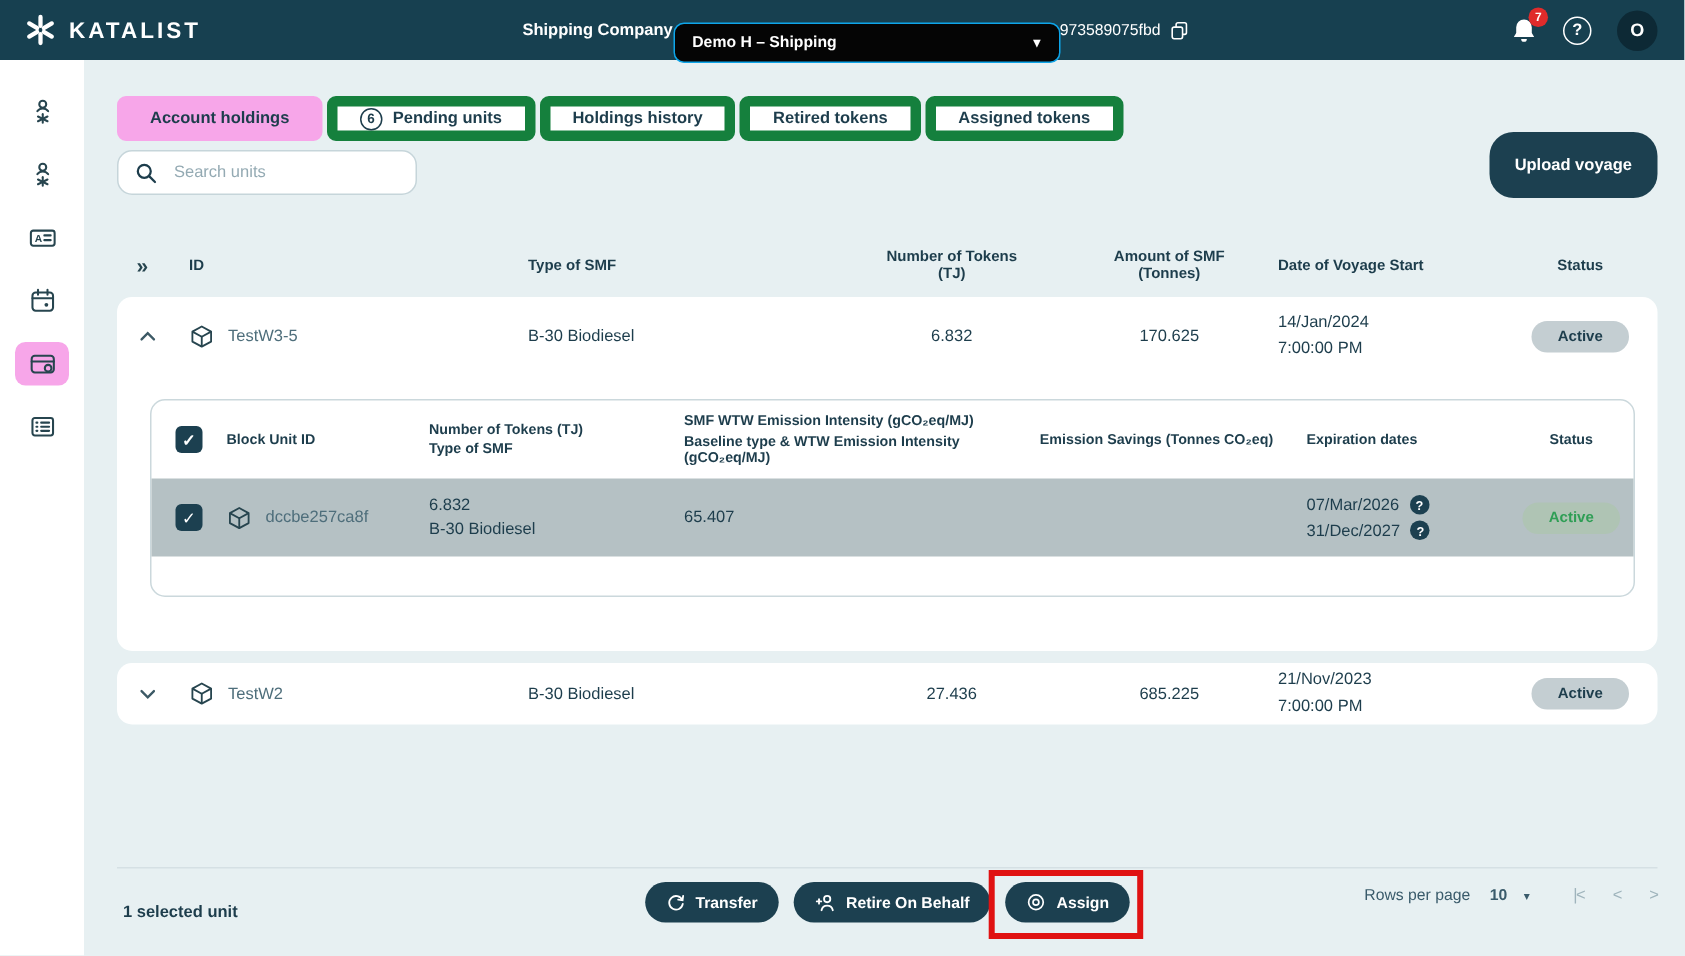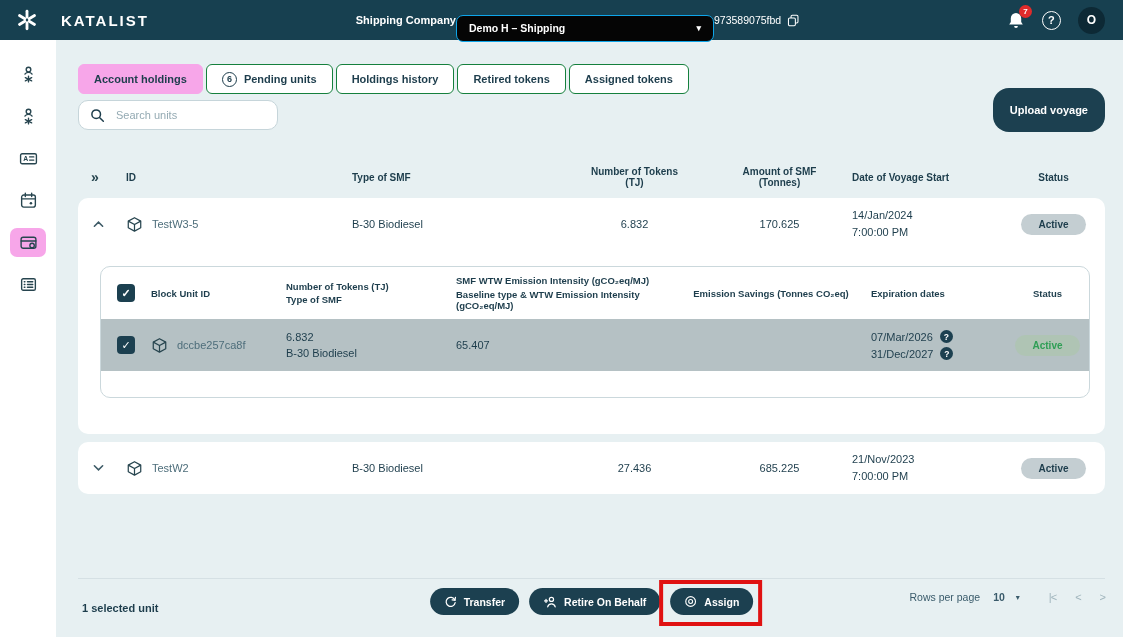--- a/index.html
+++ b/index.html
@@ -9,21 +9,21 @@
     background:#E7F0F2;
     font-family:"Liberation Sans", sans-serif;
     color:#1D3D4C;
     position:relative;
   }
   
   .header {
     height:40px; background:#174050; display:flex; align-items:center;
     padding:0 16px; position:relative; z-index:5;
   }
-  .brand { display:flex; align-items:center; gap:23px; color:#fff; }
+  .brand { display:flex; align-items:center; gap:8px; color:#fff; }
   .brand-name { font-size:15px; font-weight:bold; letter-spacing:2px; }
   .header-mid { margin-left:auto; display:flex; align-items:center; }
   .company-label { color:#fff; font-size:11px; font-weight:bold; }
   .company-dropdown {
     width:258px; height:27px; background:#050505; border:1px solid #0ea5e9;
     border-radius:7px; display:flex; align-items:center; padding:0 12px;
     color:#fff; font-size:10.5px; font-weight:bold; cursor:pointer;margin-top:16px;
   }
   .company-caret { margin-left:auto; font-size:9px; color:#fff; }
   .account-id { color:#fff; font-size:10.5px; display:flex; align-items:center; gap:6px; }
@@ -51,21 +51,21 @@
   }
   .side-item {
     width:36px; height:29px; border-radius:7px; display:flex;
     align-items:center; justify-content:center; cursor:pointer;
   }
   .side-item.active { background:#F7A6E9; }
   
   .main { position:absolute; left:78px; right:18px; top:40px; bottom:0; }
   .tabs { display:flex; gap:3px; margin-top:24px; }
   .tab {
-    height:30px; padding:0 15px; background:#fff; border:1px solid #15803d;
+    height:30px; padding:0 15px; background:#fff; border:7px solid #15803d;
     border-radius:6px; display:flex; align-items:center; gap:7px;
     font-size:11px; font-weight:bold; cursor:pointer; white-space:nowrap;
   }
   .tab.active { background:#F7A6E9; border-color:#F7A6E9; }
   .tab-badge {
     width:15px; height:15px; border:1.3px solid #1D3D4C; border-radius:50%;
     font-size:9px; font-weight:bold; display:flex; align-items:center; justify-content:center;
   }
   .toolbar { display:flex; justify-content:space-between; margin-top:6px; }
   .search {
@@ -86,21 +86,21 @@
   .grid-cols {
     display:grid;
     grid-template-columns:48px 226px 210px 145px 145px 150px 1fr;
     align-items:center;
   }
   .thead { margin-top:26px; padding:8px 0 10px; font-size:10px; font-weight:bold; }
   .c-center { text-align:center; }
   .expand-all { font-size:14px; font-weight:bold; padding-left:13px; color:#27454F; cursor:pointer; }
   .row-card { background:#fff; border-radius:10px; margin-bottom:8px; }
   .row-main { height:52px; font-size:11px; }
-  .row-main.short { height:52px; }
+  .row-main.short { height:41px; }
   .chev-cell { padding-left:15px; cursor:pointer; }
   .id-cell { display:flex; align-items:center; gap:9px; }
   .id-link { color:#4E6E7B; cursor:pointer; }
   .two-line { line-height:1.55; }
   .pill {
     display:inline-block; background:#C4CED2; color:#1D3D4C; font-size:10px;
     font-weight:bold; padding:5px 17px; border-radius:13px;
   }
   .pill.green { background:#AFC4B4; color:#2F9E55; }
   

